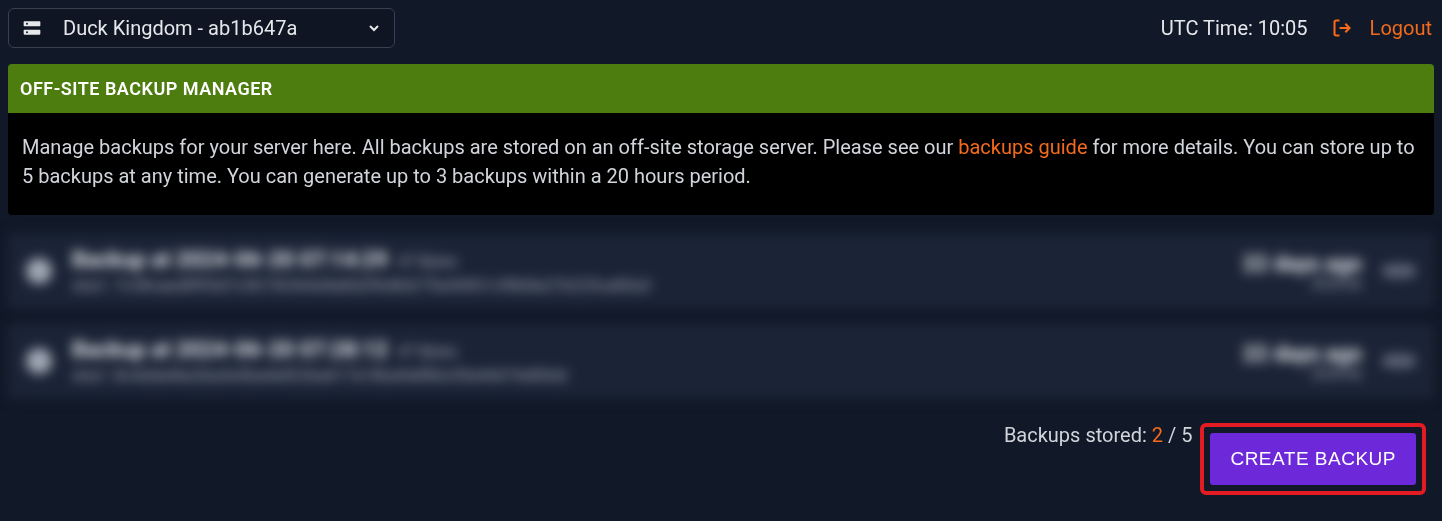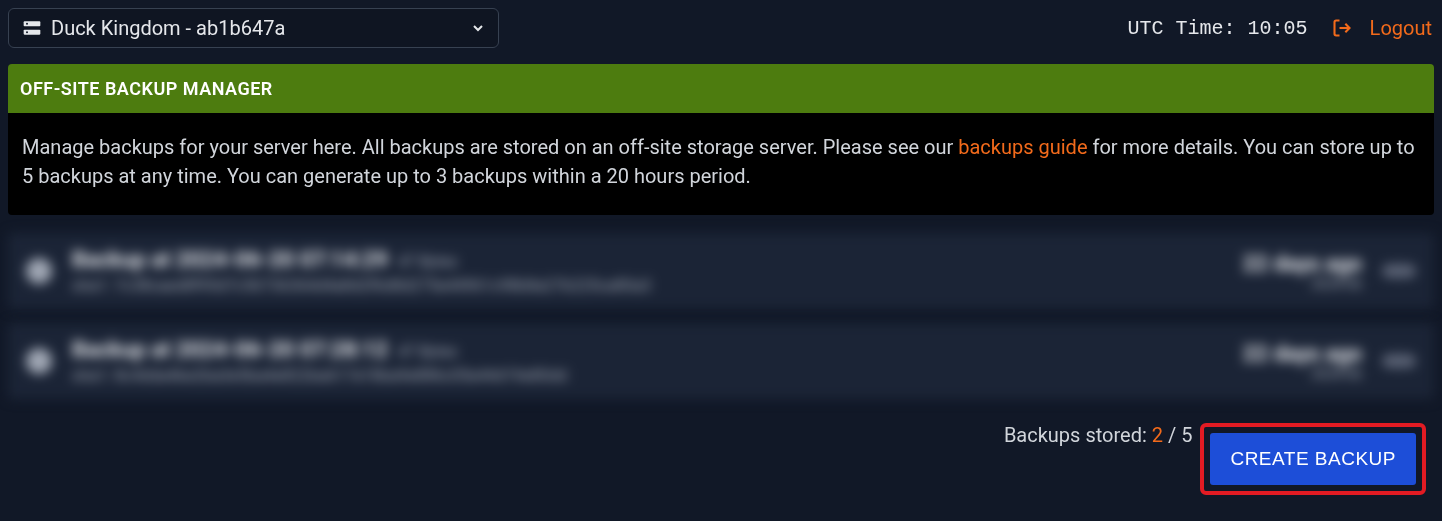--- a/index.html
+++ b/index.html
@@ -14,39 +14,39 @@
     }
     .topbar {
       display: flex;
       align-items: center;
       justify-content: space-between;
       padding: 8px 10px 8px 8px;
     }
     .server-selector {
       display: flex;
       align-items: center;
-      gap: 8px;
+      gap: 20px;
       border: 1px solid #374151;
       border-radius: 6px;
       padding: 7px 12px;
-      width: 491px;
+      width: 387px;
       background: #0f1522;
       cursor: pointer;
     }
     .server-selector .label {
       flex: 1;
       color: #e5e7eb;
       font-size: 20px;
     }
     .topbar-right {
       display: flex;
       align-items: center;
       gap: 24px;
     }
-    .utc-time { color: #e5e7eb; font-size: 20px; font-family: Liberation Mono, monospace; }
+    .utc-time { color: #e5e7eb; font-size: 20px; }
     .logout {
       color: #f26a1b;
       display: flex;
       align-items: center;
       gap: 18px;
       cursor: pointer;
       font-size: 20px;
     }
     .content { padding: 8px; }
     .panel-header {
@@ -104,21 +104,21 @@
       padding: 10px 8px 8px 8px;
     }
     .stored-text { font-size: 20px; color: #d1d5db; }
     .stored-text .count { color: #f26a1b; }
     .create-btn-wrap {
       border: 4px solid #e31b23;
       border-radius: 6px;
       padding: 6px;
     }
     .create-btn {
-      background: #1d4ed8;
+      background: #6d28d9;
       color: #fff;
       border: none;
       font-size: 19px;
       letter-spacing: 0.5px;
       padding: 15px 20px;
       border-radius: 3px;
       cursor: pointer;
       font-weight: 500;
     }
     svg { display: block; }

